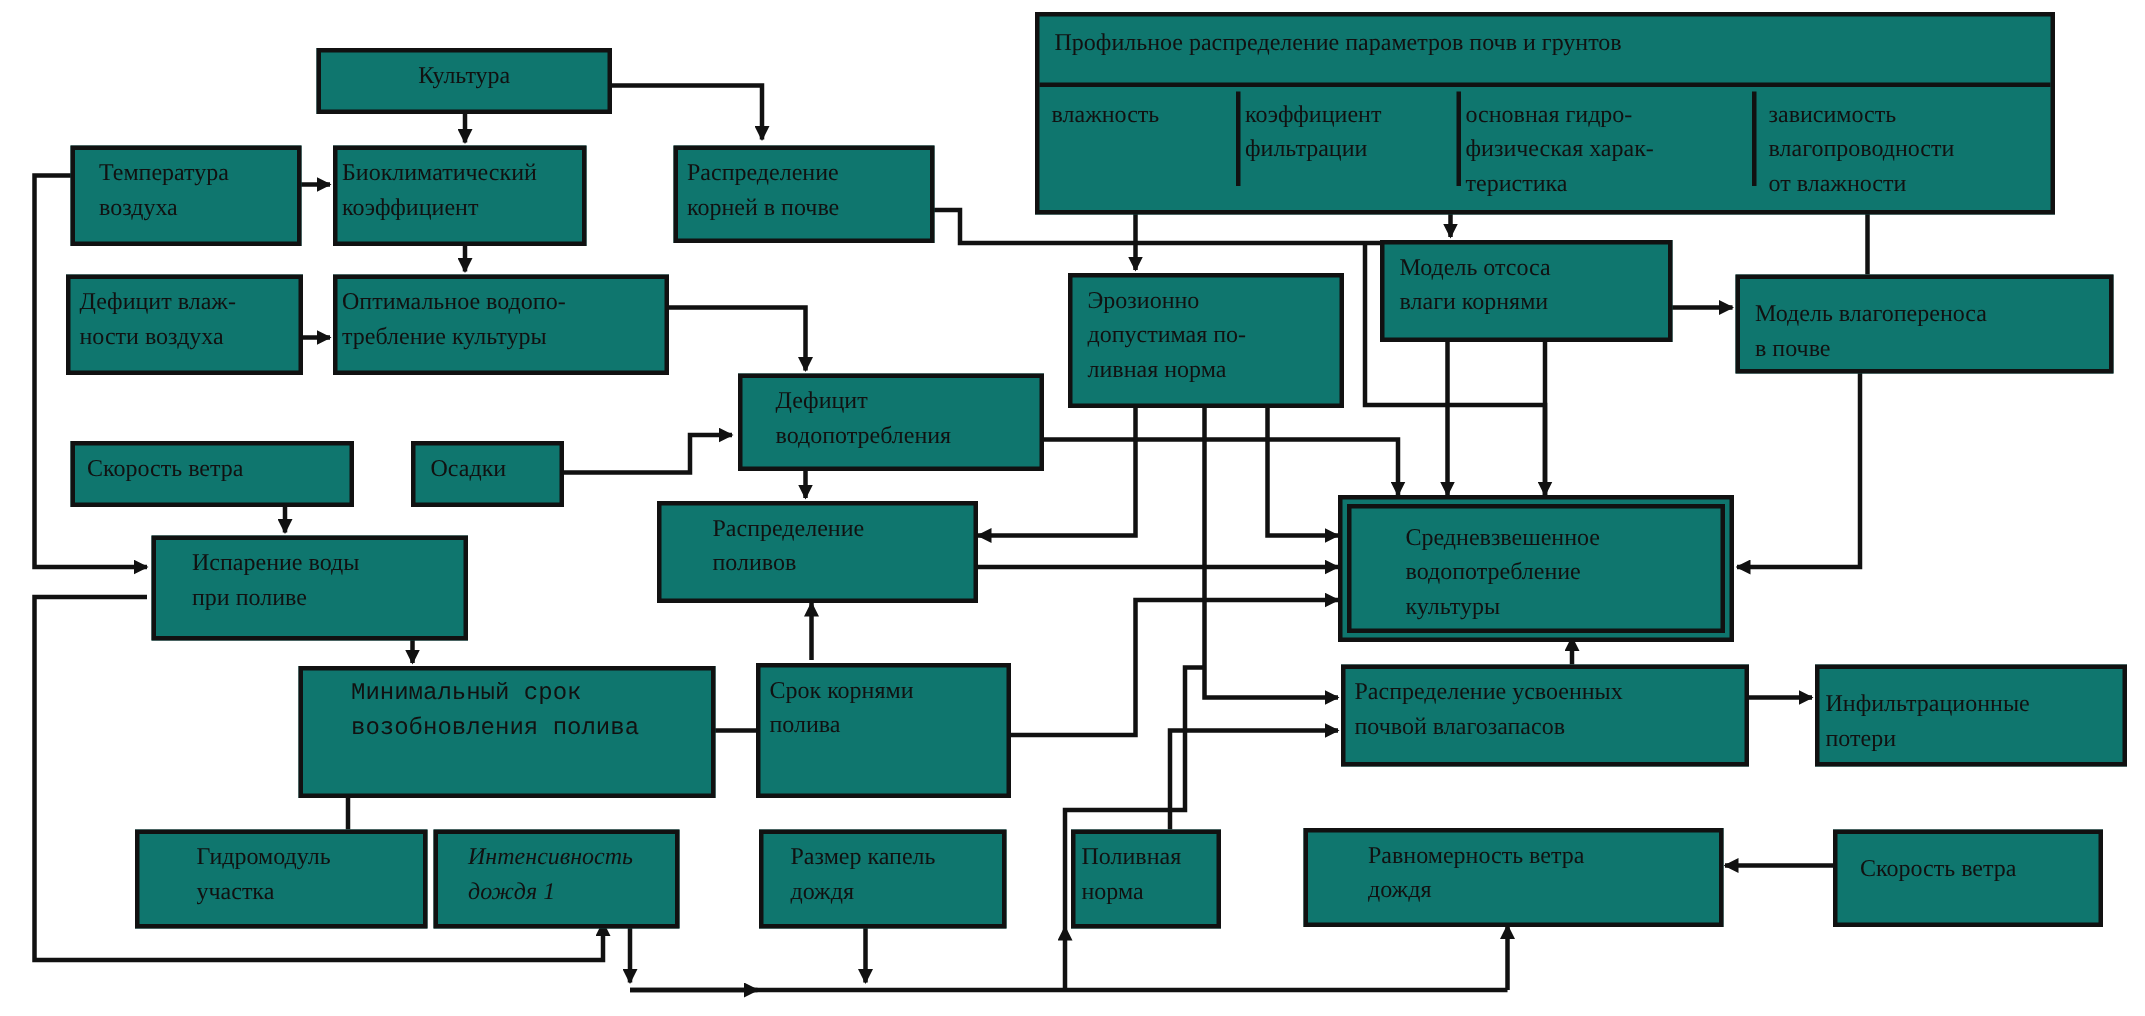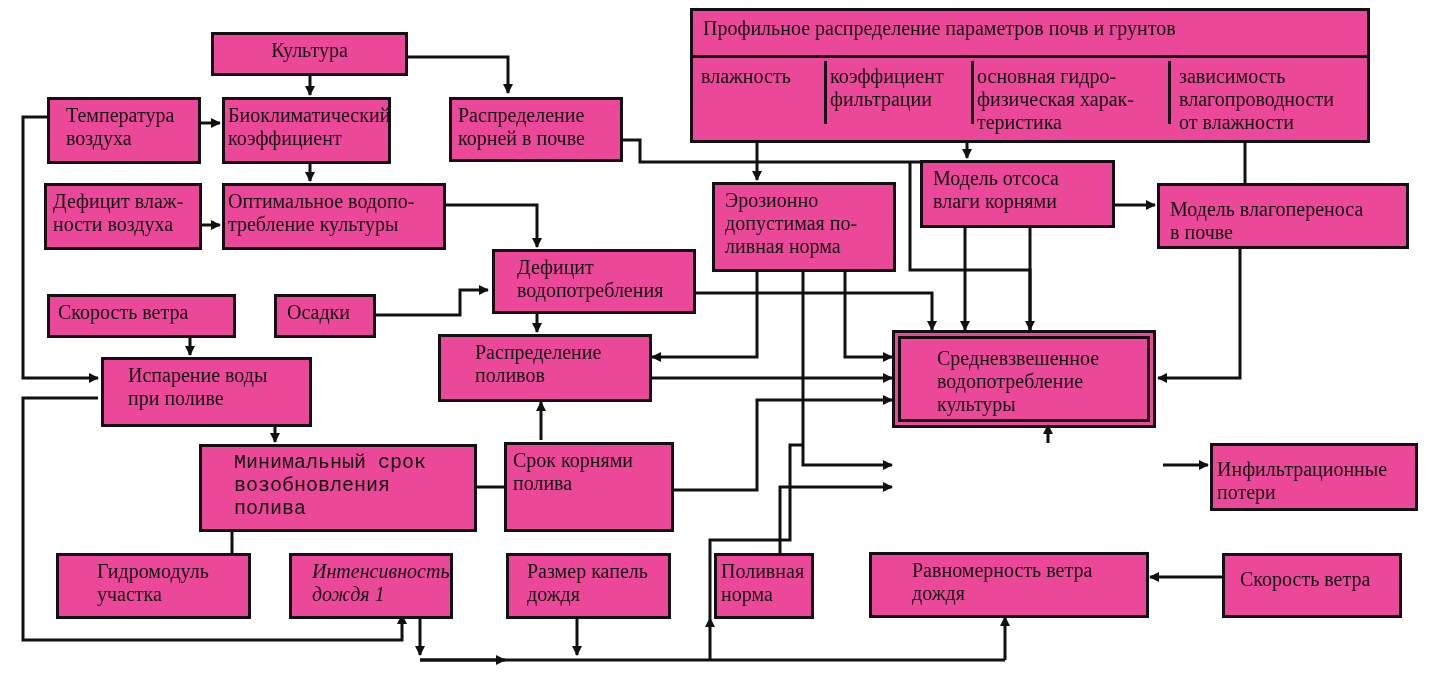--- a/index.html
+++ b/index.html
@@ -1,20 +1,20 @@
 <!DOCTYPE html>
 <html><head>
 <meta charset="utf-8">
 <style>
   html, body { margin:0; padding:0; background:#ffffff; }
   body { width:1430px; height:677px; position:relative; overflow:hidden;
          font-family:"Liberation Serif","DejaVu Serif",serif; color:#111; }
   #diagram { position:absolute; left:0; top:0; width:1430px; height:677px; }
-  .box { position:absolute; border:3px solid #111; background:#ec4899; box-sizing:border-box;
-         font-size:20px; line-height:23px; padding:4px 6px; }
+  .box { position:absolute; border:3px solid #111; background:#0f766e; box-sizing:border-box;
+         font-size:16px; line-height:23px; padding:4px 6px; }
   .box span { display:block; white-space:pre-line; }
   .c { text-align:center; }
   .dbl { border:3px solid #111; padding:3px; }
   .dbl .inner { border:3px solid #111; width:100%; height:100%; box-sizing:border-box; padding:8px 36px; }
   .cell { position:absolute; top:50px; bottom:16px; border-right:3px solid #111; box-sizing:border-box; padding:4px 8px; }
   .cell:last-child { border-right:none; }
   .soil-head { position:absolute; left:0; right:0; top:0; height:47px; border-bottom:3px solid #111; padding:6px 10px; box-sizing:border-box; }
 </style>
 </head>
 <body>
@@ -159,21 +159,21 @@
   <div class="box" style="left:199px;top:444px;width:278px;height:88px;padding-left:32px;font-family:Liberation Mono, monospace;">
     <span>Минимальный срок
 возобновления полива</span>
     </div>
 
   <div class="box" style="left:504px;top:442px;width:170px;height:90px;">
     <span>Срок корнями
 полива</span>
     </div>
 
-  <div class="box" style="left:56px;top:553px;width:195px;height:66px;padding-left:38px;">
+  <div class="box" style="left:90px;top:553px;width:195px;height:66px;padding-left:38px;">
     <span>Гидромодуль
 участка</span>
     </div>
 
   <div class="box" style="left:289px;top:553px;width:164px;height:66px;padding-left:20px;font-style:italic;">
     <span>Интенсивность
 дождя 1</span>
     </div>
 
   <div class="box" style="left:506px;top:553px;width:165px;height:66px;padding-left:18px;">
@@ -212,20 +212,24 @@
     </div>
 
   <div class="box dbl" style="left:892px;top:330px;width:264px;height:98px;">
     <div class="inner">
         <span>Средневзвешенное
 водопотребление
 культуры</span>
       </div>
     </div>
 
+  <div class="box" style="left:894px;top:443px;width:272px;height:68px;padding-left:6px;">
+    <span>Распределение усвоенных
+почвой влагозапасов</span>
+    </div>
 
   <div class="box" style="left:1210px;top:443px;width:208px;height:68px;padding-left:4px;padding-top:12px;">
     <span>Инфильтрационные
 потери</span>
     </div>
 
   <div class="box" style="left:690px;top:8px;width:680px;height:135px;padding:0;">
     <div class="soil-head">Профильное распределение параметров почв и грунтов</div>
     <div class="cell" style="left:0;width:134px;">
         <span>влажность</span>

